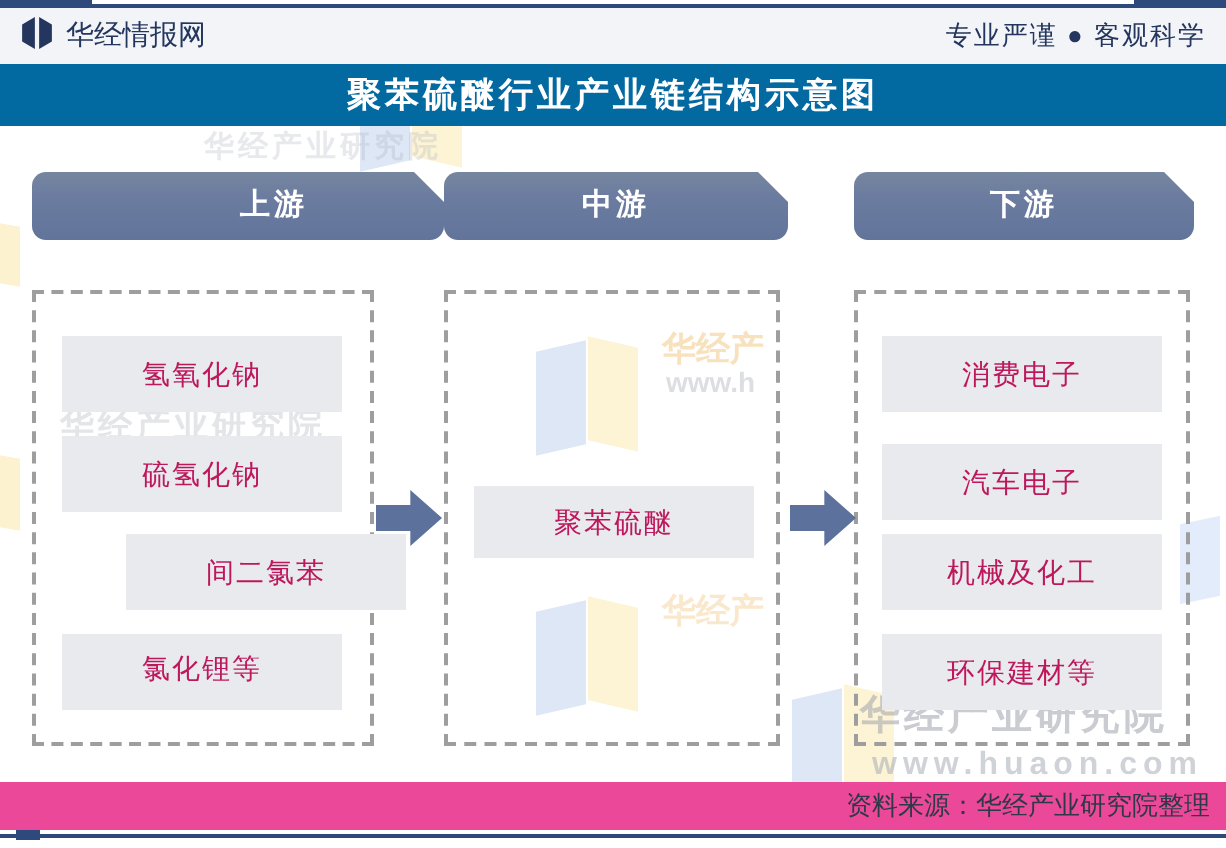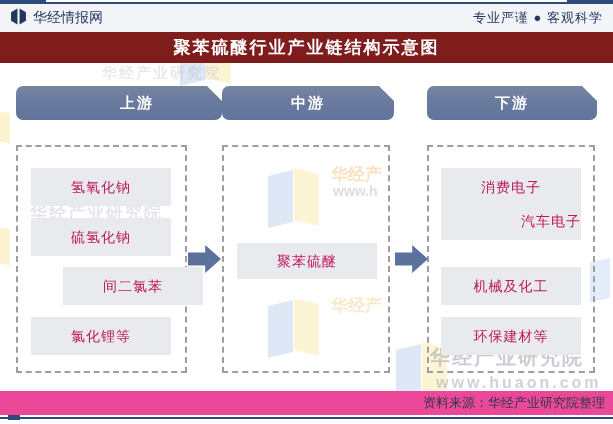--- a/index.html
+++ b/index.html
@@ -19,21 +19,21 @@
   .masthead{
     position:absolute;top:4px;left:0;width:613px;height:28px;background:#f2f4f8;
     display:flex;align-items:center;justify-content:space-between;
     padding:0 10px;box-sizing:border-box;z-index:3;
   }
   .brand{display:flex;align-items:center;gap:6px;color:#24365e;font-size:14px;}
   .tagline{color:#24365e;font-size:13px;letter-spacing:1px;}
 
   
   .title-bar{
-    position:absolute;top:32px;left:0;width:613px;height:31px;background:#7f1d1d;
+    position:absolute;top:32px;left:0;width:613px;height:31px;background:#0369a1;
     color:#ffffff;font-size:17px;font-weight:bold;text-align:center;line-height:31px;
     letter-spacing:2px;z-index:3;
   }
 
   
   .stage{
     position:absolute;top:86px;height:34px;color:#fff;font-weight:bold;font-size:15px;
     text-align:center;line-height:34px;letter-spacing:2px;z-index:2;
     background:linear-gradient(180deg,#76869f 0%,#6b7ca0 35%,#62749a 100%);
     border-radius:7px;
@@ -47,23 +47,23 @@
   .group{position:absolute;top:145px;height:228px;border:2px dashed #9e9e9e;box-sizing:border-box;z-index:1;}
   .group-up{left:16px;width:171px;}
   .group-mid{left:222px;width:168px;}
   .group-down{left:427px;width:168px;}
 
   
   .item{
     position:absolute;width:140px;height:38px;background:#e8eaee;color:#be185d;
     font-size:14px;text-align:center;line-height:38px;z-index:2;letter-spacing:1px;
   }
-  .u0{left:31px;top:168px;} .u1{left:31px;top:218px;} .u2{left:31px;top:267px;margin-left:32px;} .u3{left:31px;top:317px;}
+  .u0{left:31px;top:168px;} .u1{left:31px;top:218px;} .u2{left:31px;top:267px;margin-left:32px;} .u3{left:31px;top:317px;font-family:Liberation Mono, monospace;}
   .m0{left:237px;top:243px;height:36px;line-height:36px;}
-  .d0{left:441px;top:168px;} .d1{left:441px;top:202px;text-align:right;} .d2{left:441px;top:267px;} .d3{left:441px;top:317px;}
+  .d0{left:441px;top:168px;} .d1{left:441px;top:222px;} .d2{left:441px;top:267px;} .d3{left:441px;top:317px;}
 
   
   .arrow{
     position:absolute;width:33px;height:28px;background:#5d719d;z-index:2;
     clip-path:polygon(0 27%,52% 27%,52% 0,100% 50%,52% 100%,52% 73%,0 73%);
   }
   .arrow-1{left:188px;top:245px;}
   .arrow-2{left:395px;top:245px;}
 
   

